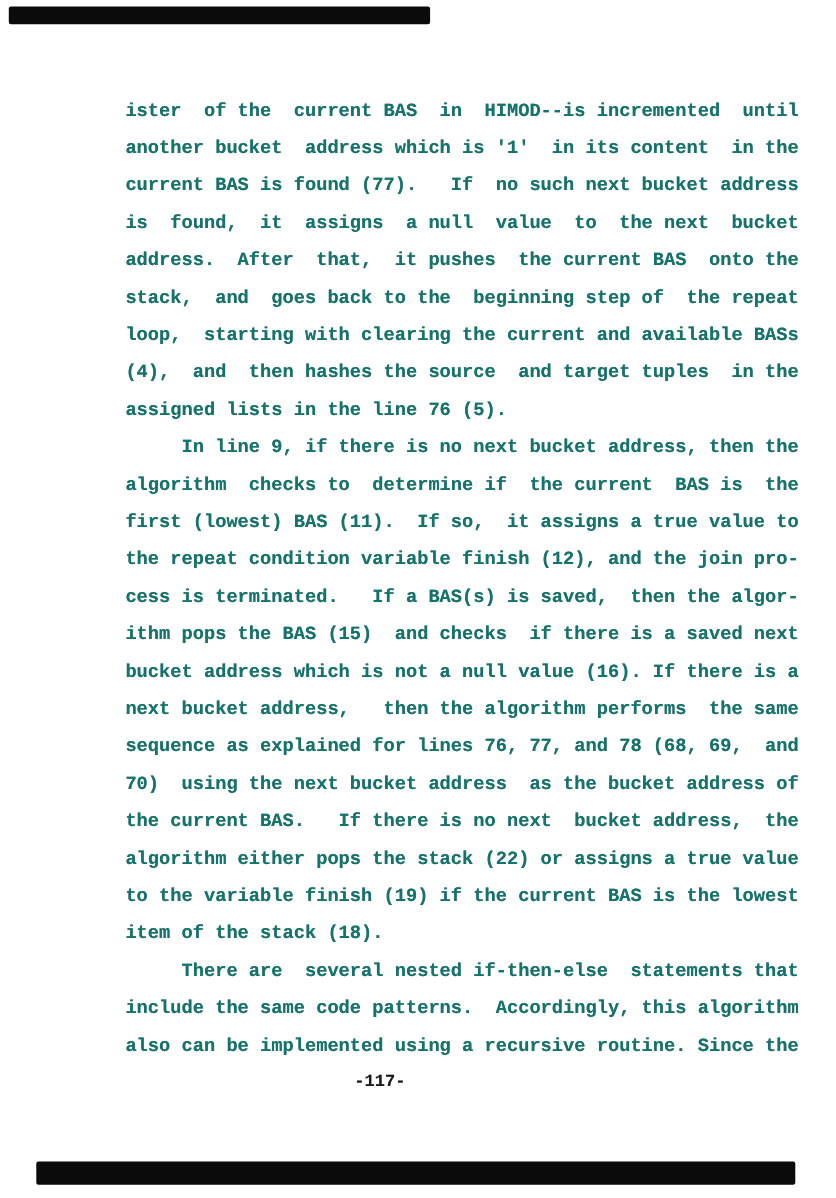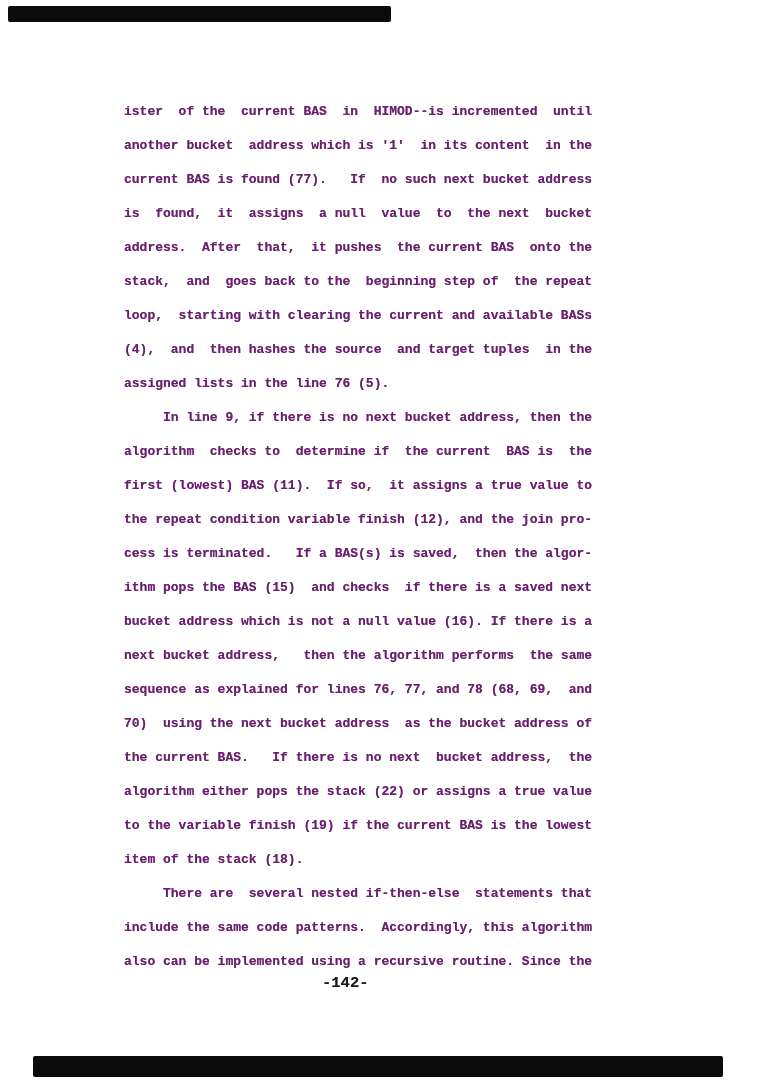--- a/index.html
+++ b/index.html
@@ -31,26 +31,26 @@
     left: 33px;
     top: 1056px;
     width: 690px;
     height: 21px;
   }
   
   pre.doc-text {
     position: absolute;
     left: 114px;
     top: 85px;
-    margin: 10px;
+    margin: 0;
     font-family: "Liberation Mono", "DejaVu Sans Mono", monospace;
-    font-size: 13px;
+    font-size: 17px;
     line-height: 34px;
     font-weight: 700;
-    color: #701a75;
+    color: #0f766e;
     white-space: pre;
     text-shadow: 0 0 0.5px rgba(20, 20, 20, 0.55);
   }
   .page-number {
     position: absolute;
     left: 322px;
     top: 966px;
     font-family: "Liberation Mono", "DejaVu Sans Mono", monospace;
     font-size: 15.5px;
     line-height: 34px;
@@ -87,17 +87,17 @@
 sequence as explained for lines 76, 77, and 78 (68, 69,  and
 70)  using the next bucket address  as the bucket address of
 the current BAS.   If there is no next  bucket address,  the
 algorithm either pops the stack (22) or assigns a true value
 to the variable finish (19) if the current BAS is the lowest
 item of the stack (18).
      There are  several nested if-then-else  statements that
 include the same code patterns.  Accordingly, this algorithm
 also can be implemented using a recursive routine. Since the</pre>
 
-  <div class="page-number">-142-</div>
+  <div class="page-number">-117-</div>
 
   <div class="scan-bar bottom"></div>
 
 </div>
 
 </body></html>

